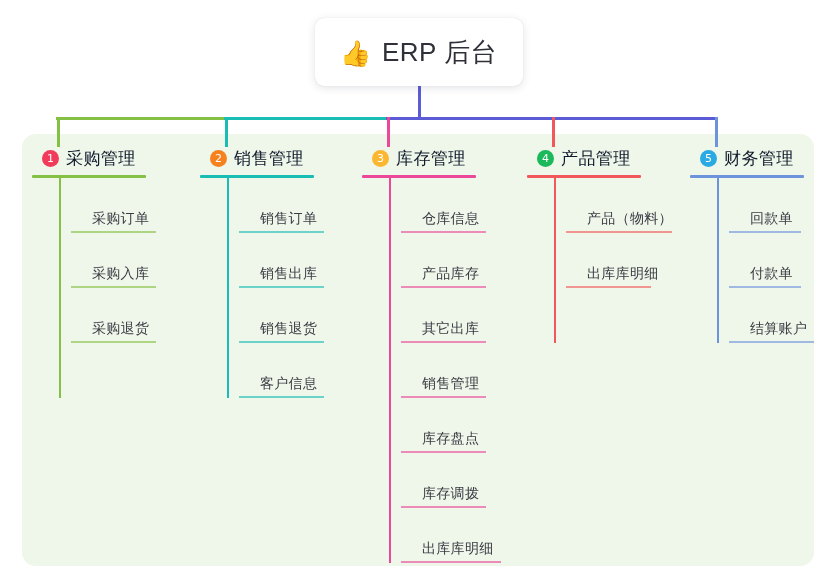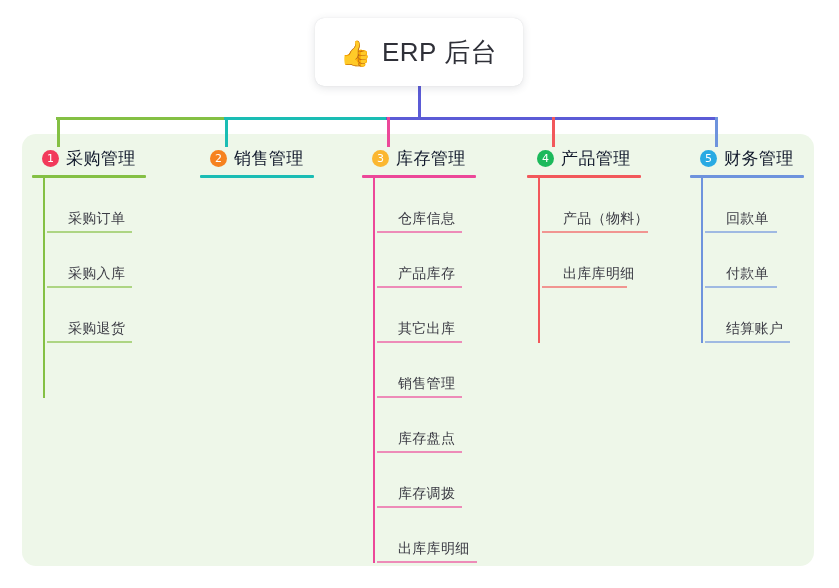--- a/index.html
+++ b/index.html
@@ -102,22 +102,22 @@
     letter-spacing: 0.4px;
   }
   .head-rule {
     height: 3px;
     margin-top: 5px;
     border-radius: 1px;
   }
 
   .leaf-wrap {
     position: relative;
-    margin-left: 11px;
-    padding-left: 4px;
+    margin-left: 27px;
+    padding-left: 12px;
   }
   .stem {
     position: absolute;
     left: 0;
     top: 0;
     width: 2px;
   }
   .leaf {
     position: relative;
     height: 55px;
@@ -186,20 +186,39 @@
             <div class="leaf-rule" style="width: 85px; background: rgb(132, 192, 68); opacity: 0.62;"></div>
           </div>
         </div>
       </div>
       <div class="column" style="left: 200px;">
         <div class="col-head">
           <span class="badge" style="background: rgb(246, 130, 31);">2</span>
           <span class="col-title">销售管理</span>
         </div>
         <div class="head-rule" style="width: 114px; background: rgb(26, 189, 180);"></div>
+        <div class="leaf-wrap">
+          <div class="stem" style="background: rgb(26, 189, 180); height: 220px;"></div>
+          <div class="leaf">
+            <span class="leaf-label">销售订单</span>
+            <div class="leaf-rule" style="width: 85px; background: rgb(26, 189, 180); opacity: 0.62;"></div>
+          </div>
+          <div class="leaf">
+            <span class="leaf-label">销售出库</span>
+            <div class="leaf-rule" style="width: 85px; background: rgb(26, 189, 180); opacity: 0.62;"></div>
+          </div>
+          <div class="leaf">
+            <span class="leaf-label">销售退货</span>
+            <div class="leaf-rule" style="width: 85px; background: rgb(26, 189, 180); opacity: 0.62;"></div>
+          </div>
+          <div class="leaf">
+            <span class="leaf-label">客户信息</span>
+            <div class="leaf-rule" style="width: 85px; background: rgb(26, 189, 180); opacity: 0.62;"></div>
+          </div>
+        </div>
       </div>
       <div class="column" style="left: 362px;">
         <div class="col-head">
           <span class="badge" style="background: rgb(251, 183, 49);">3</span>
           <span class="col-title">库存管理</span>
         </div>
         <div class="head-rule" style="width: 114px; background: rgb(236, 72, 153);"></div>
         <div class="leaf-wrap">
           <div class="stem" style="background: rgb(236, 72, 153); height: 385px;"></div>
           <div class="leaf">

